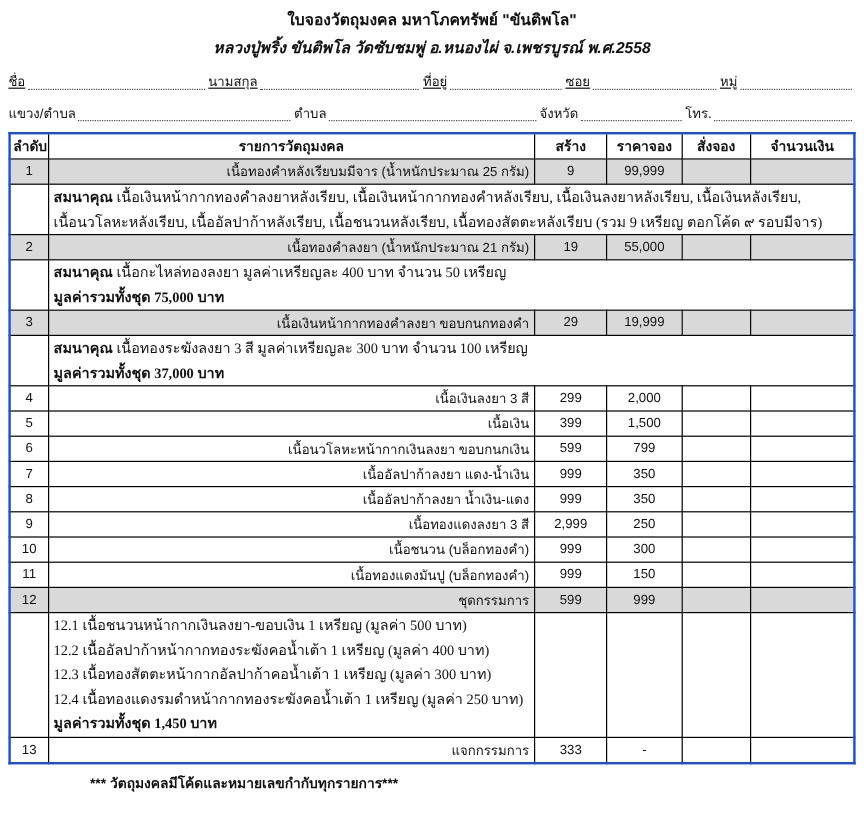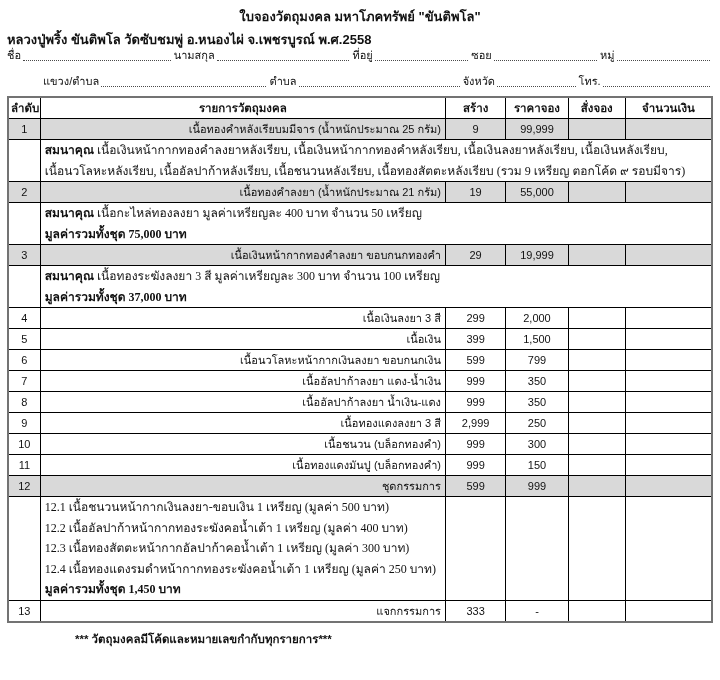--- a/index.html
+++ b/index.html
@@ -7,35 +7,35 @@
     width:720px;height:680px;overflow:hidden;
     font-family:"Liberation Sans","DejaVu Sans",sans-serif;
     color:#111;
     -webkit-font-smoothing:antialiased;
   }
   .sheet{padding:5px 7px 0 7px;}
   .title{
     text-align:center;font-weight:bold;font-size:13px;line-height:17px;margin-top:3px;
   }
   .subtitle{
-    font-weight:bold;font-size:13px;line-height:17px;margin-top:6px;
+    text-align:center;font-weight:bold;font-size:13px;line-height:17px;margin-top:6px;font-style:italic;
   }
   .fieldline{
     display:flex;align-items:flex-end;font-size:11px;line-height:15px;
   }
-  .fieldline.first{}
-  .fieldline.second{margin-top:11px;margin-bottom:7px;margin-left:36px;}
+  .fieldline.first{margin-top:14px;text-decoration:underline;}
+  .fieldline.second{margin-top:11px;margin-bottom:7px;}
   .flabel{white-space:nowrap;padding-right:1px;}
   .dots{
     border-bottom:1.5px dotted #4a4a4a;
     margin:0 3px 2px 1px;height:10px;min-width:8px;
   }
   table.order{
     border-collapse:collapse;table-layout:fixed;width:706px;
-    border:2px solid #737373;
+    border:2px solid #1d4ed8;
   }
   table.order th, table.order td{
     border:1px solid #000;
     font-size:11px;
     padding:0 4px;
     overflow:hidden;white-space:nowrap;
     vertical-align:middle;
   }
   table.order th{
     font-weight:bold;text-align:center;font-size:11.5px;height:20px;padding:0 2px;

